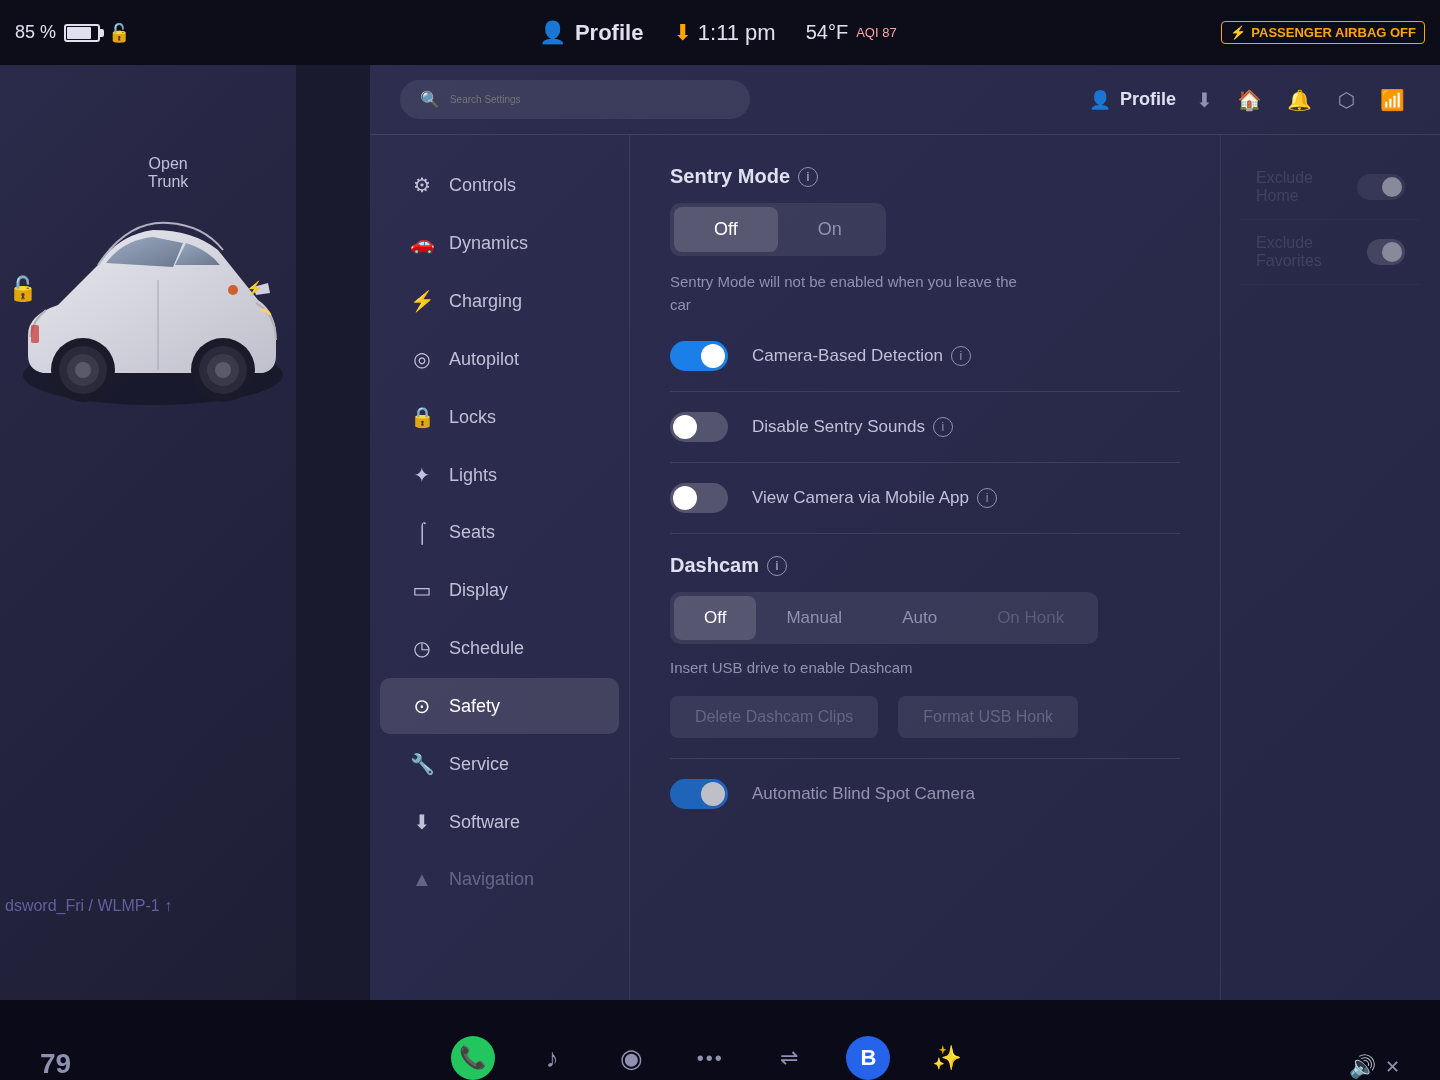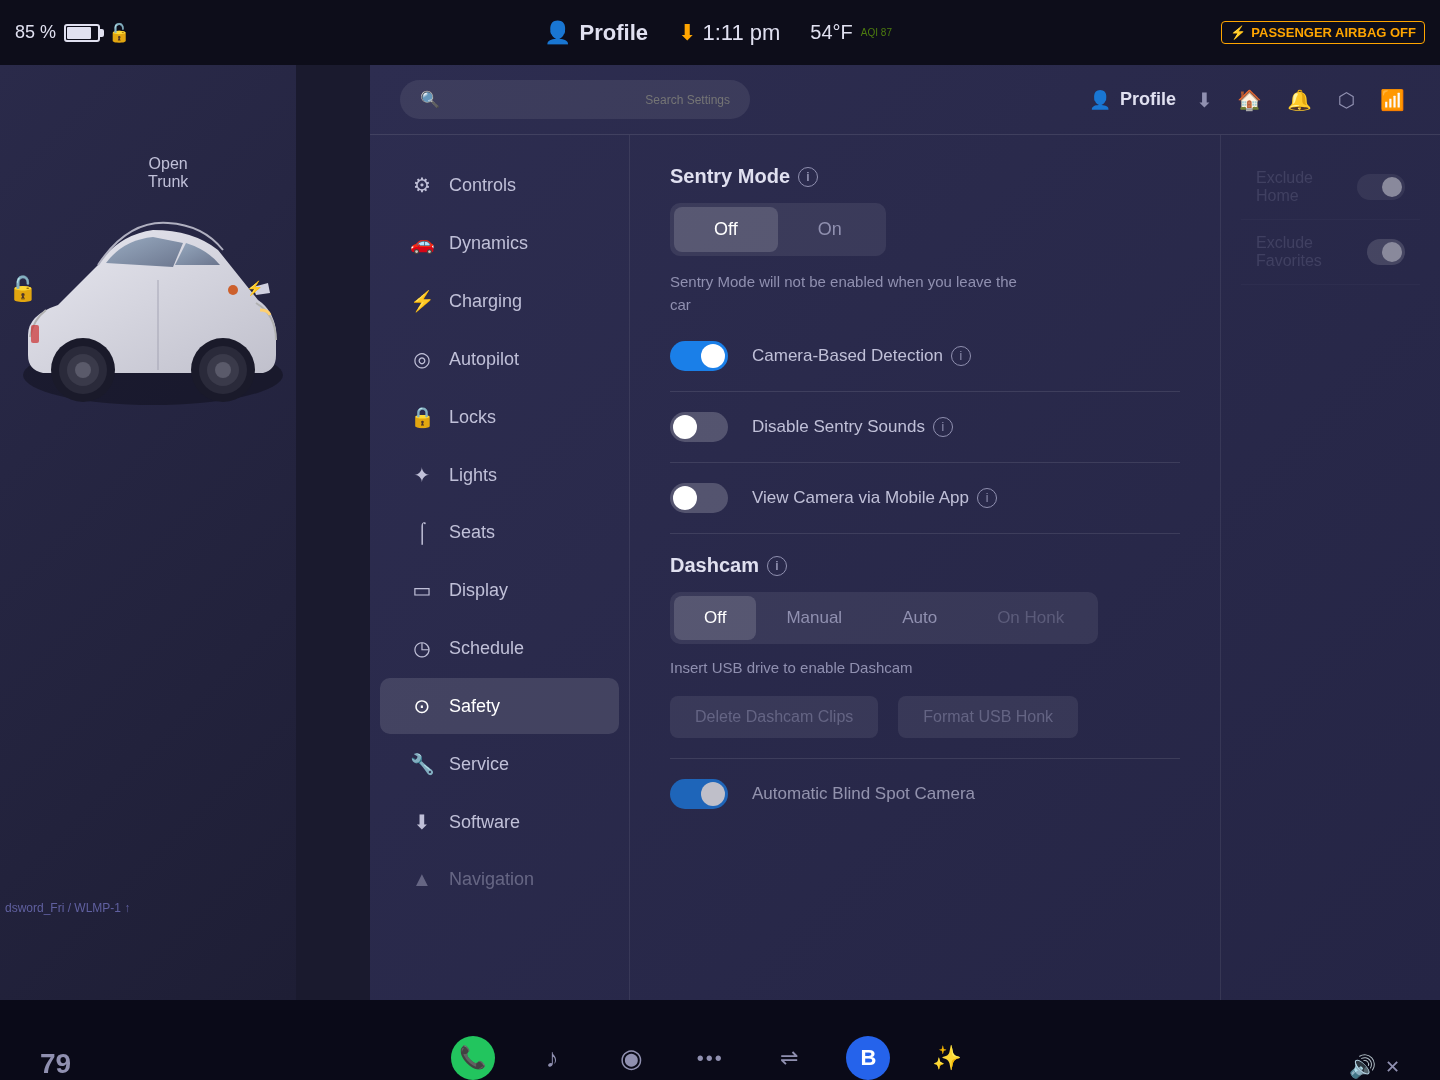--- a/index.html
+++ b/index.html
@@ -94,22 +94,22 @@
 
     .weather-display {
       color: #e0e0f0;
       font-size: 20px;
       display: flex;
       align-items: center;
       gap: 8px;
     }
 
     .aqi-badge {
-      font-size: 10px;
-      color: #4d7c0f;
+      font-size: 13px;
+      color: #fca5a5;
     }
 
     .status-right {
       display: flex;
       align-items: center;
       gap: 10px;
       color: #e0e0f0;
       font-size: 15px;
     }
 
@@ -203,23 +203,22 @@
       padding: 10px 20px;
       flex: 1;
       max-width: 350px;
     }
 
     .search-box input {
       background: transparent;
       border: none;
       outline: none;
       color: #9090b0;
-      font-size: 12px;
+      font-size: 10px;
       width: 100%;
-      text-align: right;
     }
 
     .header-icons {
       display: flex;
       align-items: center;
       gap: 15px;
       margin-left: auto;
     }
 
     .header-profile {
@@ -547,21 +546,21 @@
       align-items: center;
       gap: 5px;
     }
 
     
     .wifi-status {
       position: absolute;
       bottom: 85px;
       left: 5px;
       color: #6060a0;
-      font-size: 12px;
+      font-size: 16px;
     }
   </style>
 </head>
 <body>
 
 <div class="status-bar">
   <div class="status-left">
     <span>85 %</span>
     <div class="battery-icon">
       <div class="battery-fill"></div>

